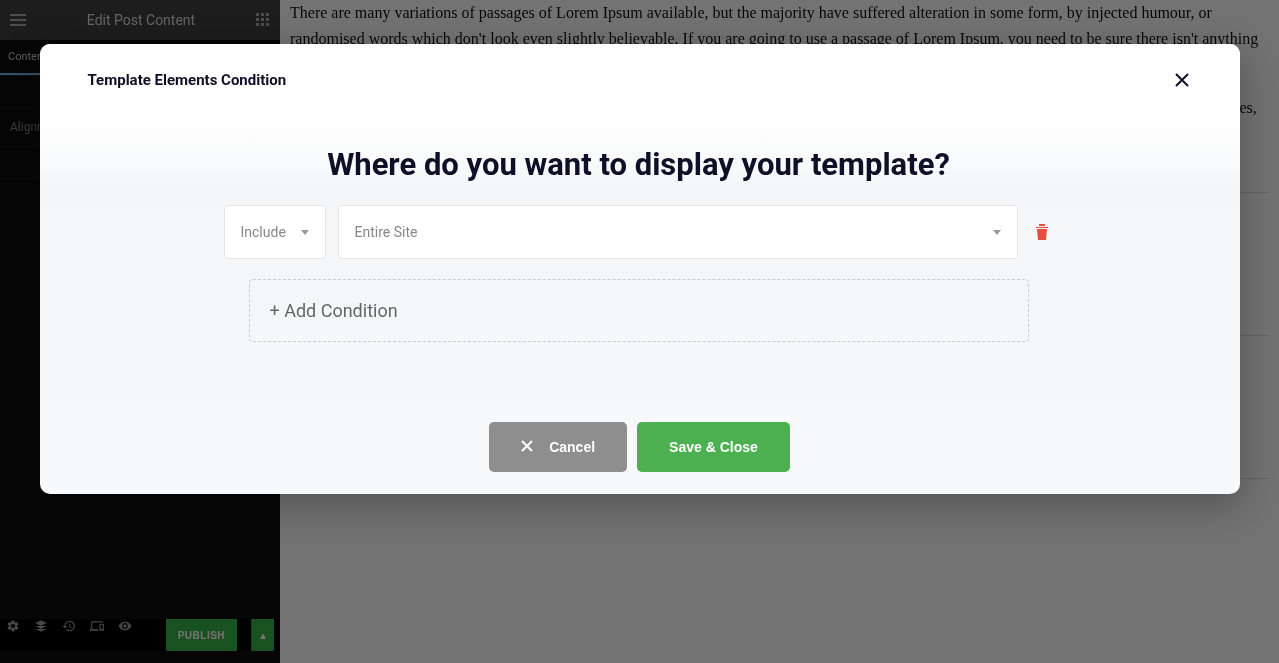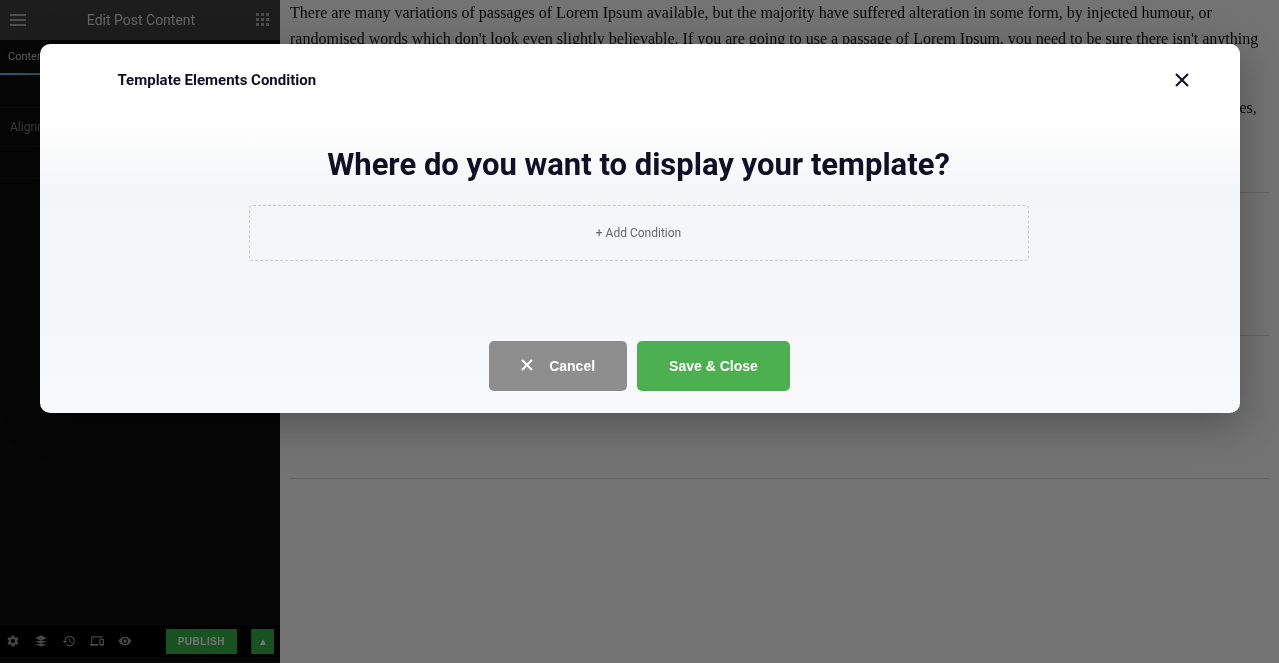--- a/index.html
+++ b/index.html
@@ -118,27 +118,26 @@
     }
     .content-hr {
       border: none;
       border-top: 1px solid #ddd;
       margin: 20px 0;
     }
     
     
     .bottom-bar {
       position: absolute;
-      bottom: 6px;
+      bottom: 12px;
       left: 0;
       width: 280px;
       height: 32px;
       background: #000;
       display: flex;
-      align-items: center;
       padding: 0 6px;
       gap: 14px;
     }
     .bottom-icon {
       width: 14px;
       height: 14px;
       display: flex;
       align-items: center;
       justify-content: center;
       color: #999;
@@ -185,21 +184,20 @@
       border-radius: 10px;
       box-shadow: 0 10px 40px rgba(0,0,0,0.3);
       overflow: hidden;
     }
     .modal-header {
       background: #fff;
       padding: 26px 48px 24px 48px;
       display: flex;
       justify-content: space-between;
       align-items: center;
-      margin-left: 30px;
     }
     .modal-header-title {
       font-weight: 700;
       font-size: 15px;
       color: #0f1028;
     }
     .modal-close {
       font-size: 18px;
       cursor: pointer;
       color: #0f1028;
@@ -273,23 +271,23 @@
     .trash-btn svg {
       width: 14px;
       height: 16px;
     }
     .add-condition {
       max-width: 780px;
       margin: 0 auto;
       border: 1px dashed #ccc;
       border-radius: 4px;
       padding: 20px;
-      text-align: center;
+      text-align: left;
       color: #666;
-      font-size: 12px;
+      font-size: 18px;
       cursor: pointer;
       background: transparent;
     }
     .modal-footer {
       padding: 60px 48px 22px 48px;
       display: flex;
       gap: 10px;
       justify-content: center;
     }
     .btn {
@@ -405,20 +403,35 @@
     <div class="modal-header-title">Template Elements Condition</div>
     <div class="modal-close">
       <svg width="16" height="16" viewBox="0 0 16 16">
           <path d="M2 2 L14 14 M14 2 L2 14" stroke="#0f1028" stroke-width="2" fill="none"></path>
         </svg>
     </div>
   </div>
   <div class="modal-body">
     <h1 class="modal-title">Where do you want to display your template?</h1>
 
+    <div class="condition-row">
+      <div class="select-box select-include">
+        <span>Include</span>
+        <span class="select-chevron"></span>
+      </div>
+      <div class="select-box select-location">
+        <span>Entire Site</span>
+        <span class="select-chevron"></span>
+      </div>
+      <div class="trash-btn">
+        <svg viewBox="0 0 14 16">
+          <path fill="#e74c3c" d="M1 3h12v1H1V3zm3-3h6v2H4V0zM2 5h10l-1 11H3L2 5z"></path>
+        </svg>
+      </div>
+    </div>
 
     <div class="add-condition">
       <span>+ Add Condition</span>
     </div>
   </div>
   <div class="modal-footer">
     <button class="btn btn-cancel">
       <span class="x-small">
         <svg width="12" height="12" viewBox="0 0 12 12">
             <path d="M1 1 L11 11 M11 1 L1 11" stroke="#fff" stroke-width="2" fill="none"></path>

